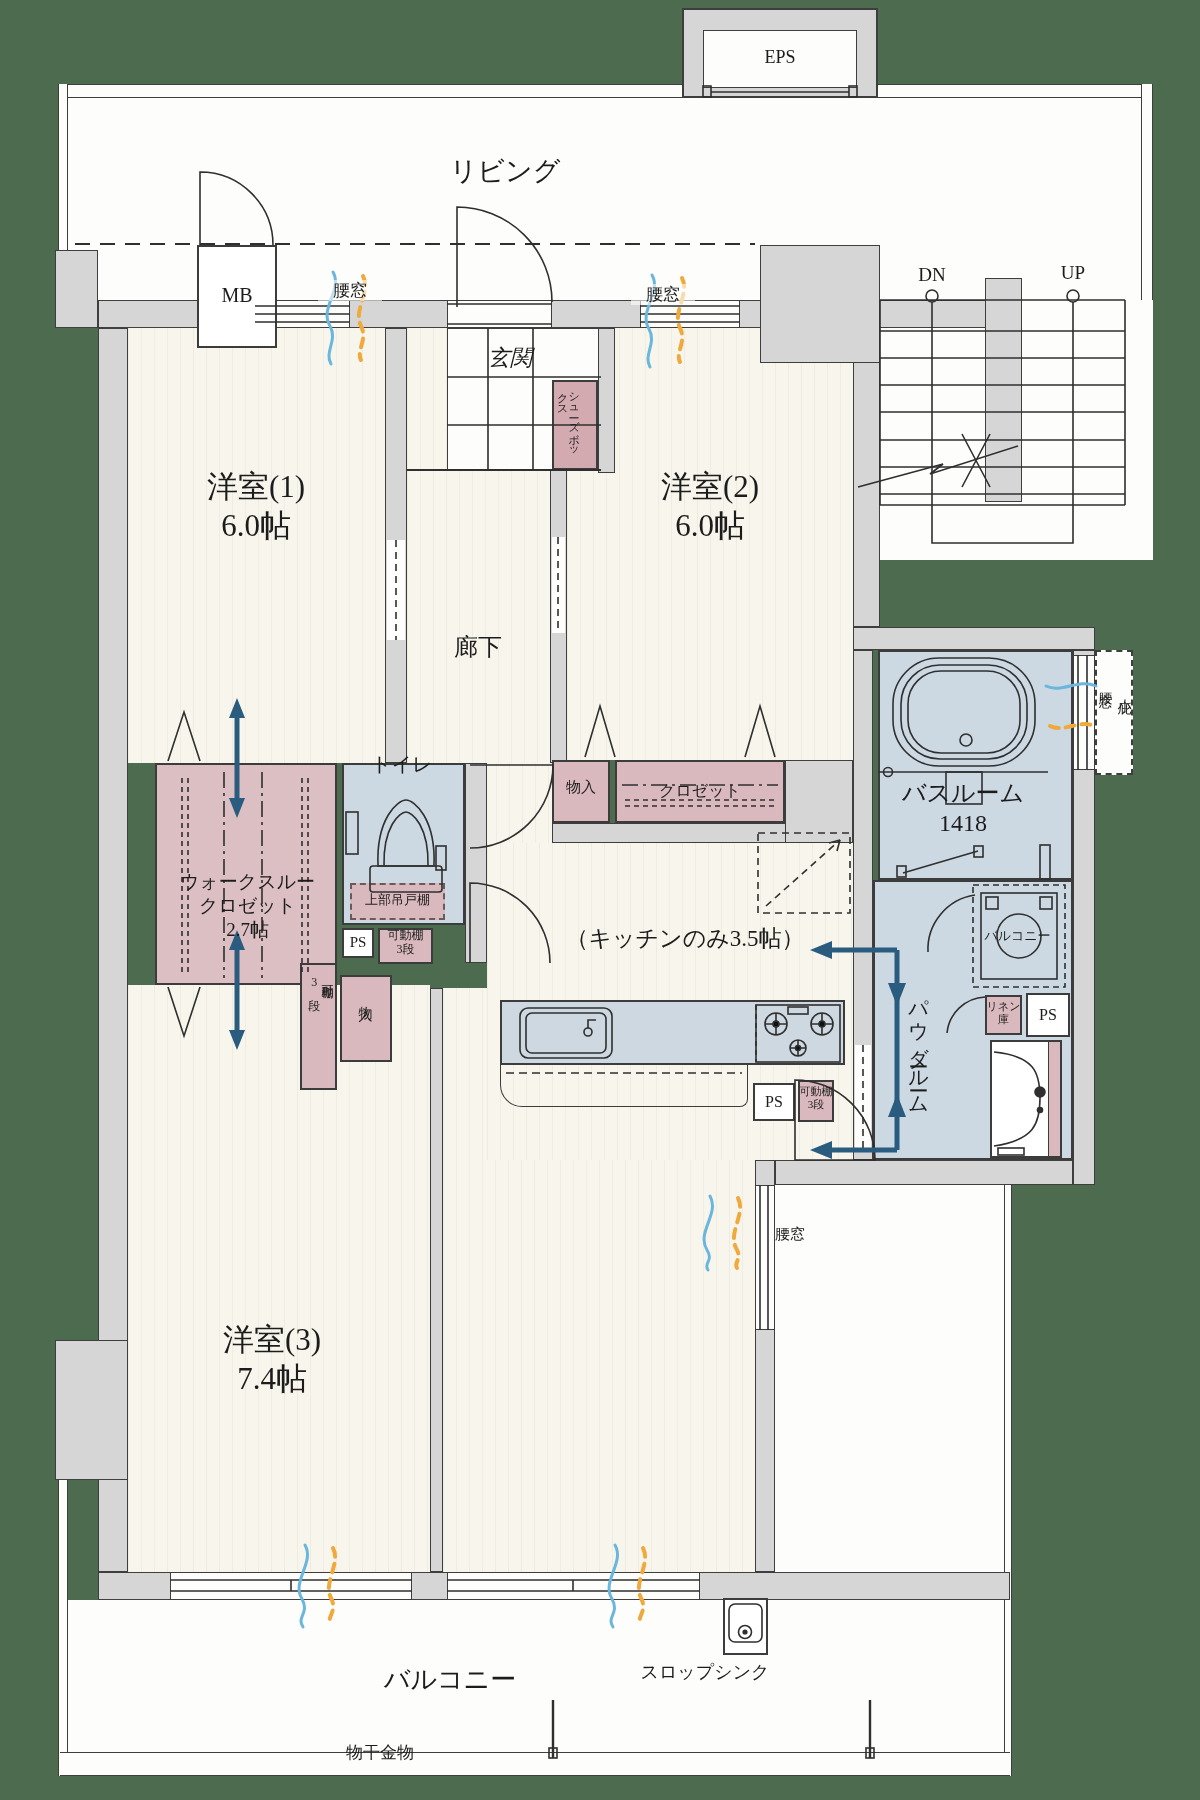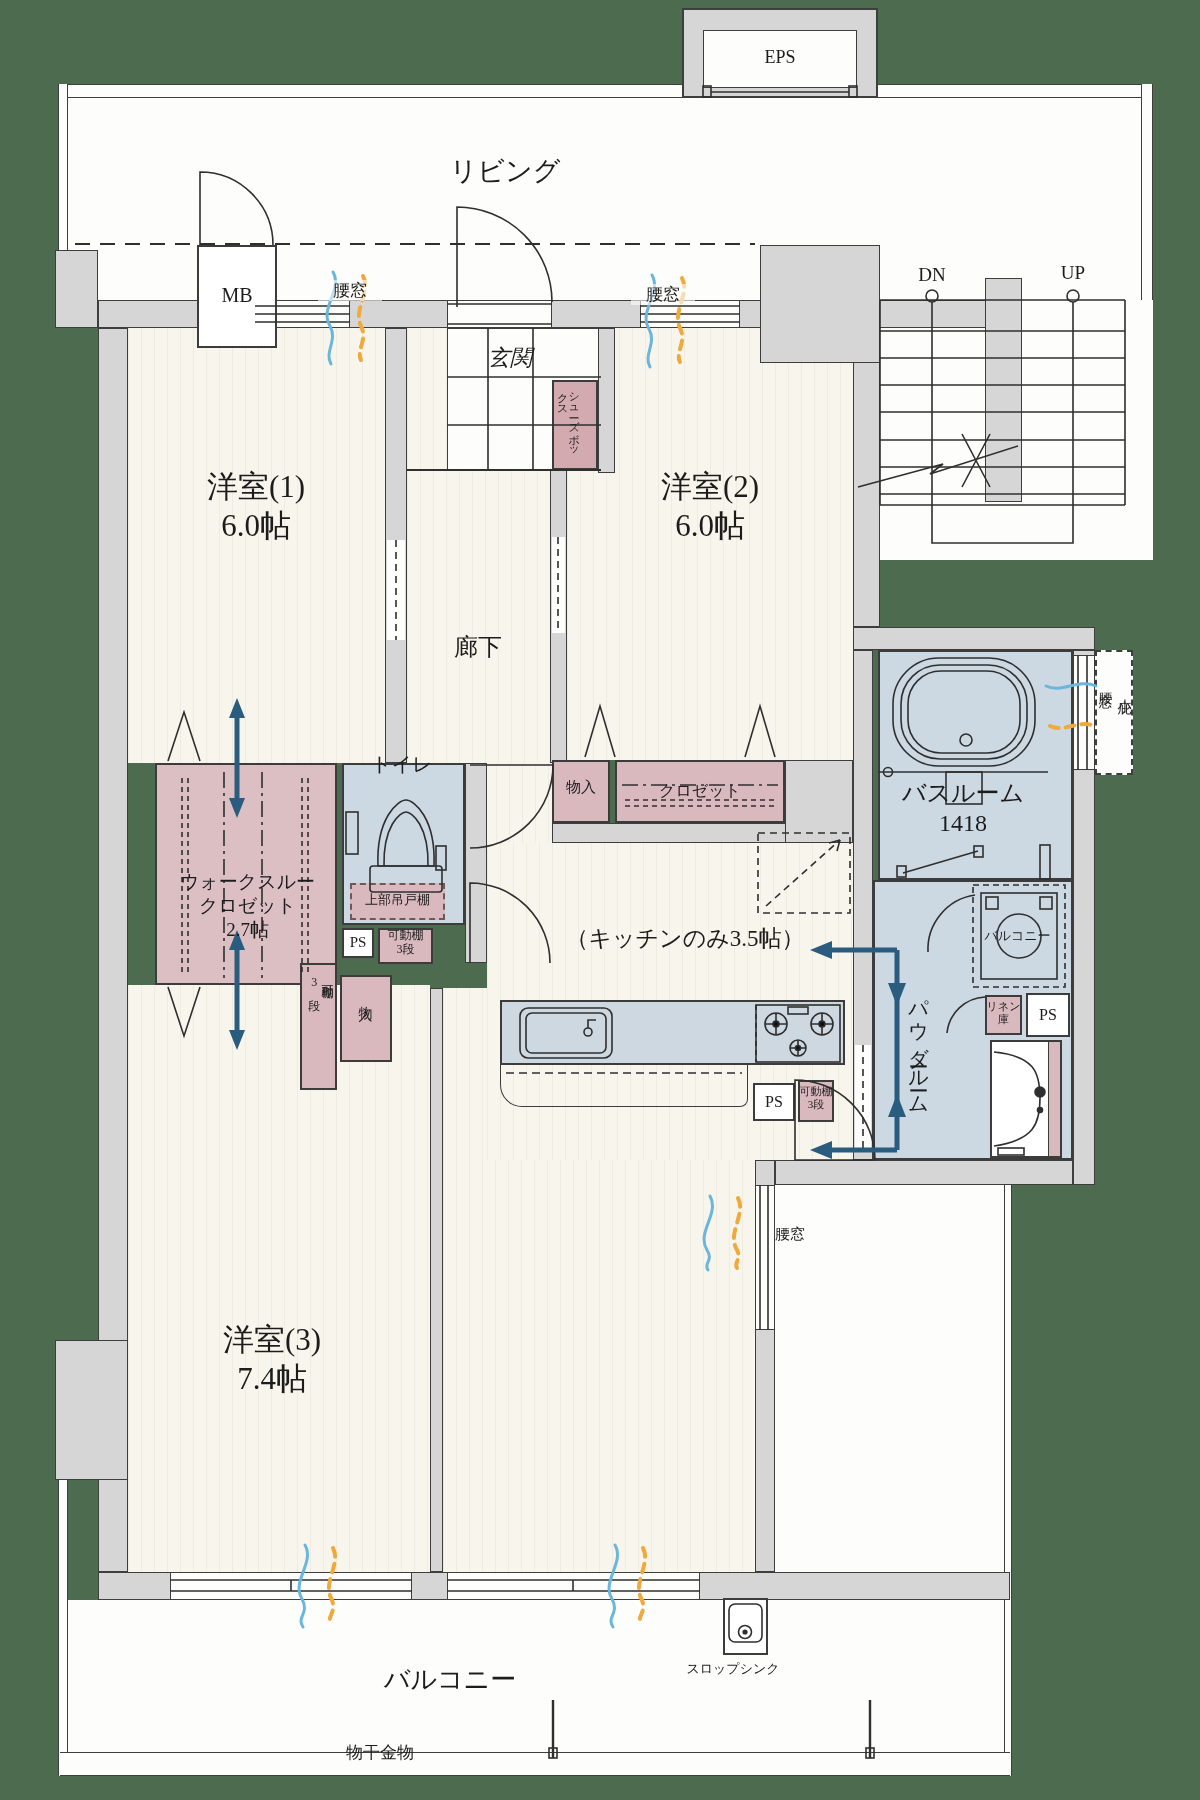--- a/index.html
+++ b/index.html
@@ -317,16 +317,16 @@
 庫</div>
   <div class="abs lbl" style="left:1026px;top:1005px;width:44px;font-size:16px;">PS</div>
   <div class="abs vlbl" style="left:906px;top:985px;height:170px;font-size:20px;">パウダールーム</div>
   <div class="abs lbl" style="left:753px;top:1092px;width:42px;font-size:16px;">PS</div>
   <div class="abs lbl" style="left:798px;top:1085px;width:36px;font-size:11px;line-height:1.2;">可動棚
 3段</div>
   <div class="abs lbl" style="left:152px;top:1285px;width:240px;font-size:31px;margin-top:36px;">洋室(3)
 7.4帖</div>
   <div class="abs lbl" style="left:770px;top:1226px;width:40px;font-size:15px;line-height:1.1;">腰窓</div>
   <div class="abs lbl" style="left:340px;top:1664px;width:220px;font-size:26px;">バルコニー</div>
-  <div class="abs lbl" style="left:648px;top:1661px;width:170px;font-size:13px;">スロップシンク</div>
+  <div class="abs lbl" style="left:620px;top:1661px;width:170px;font-size:18px;">スロップシンク</div>
   <div class="abs lbl" style="left:310px;top:1742px;width:140px;font-size:17px;">物干金物</div>
 
 </div>
 
 </body></html>

